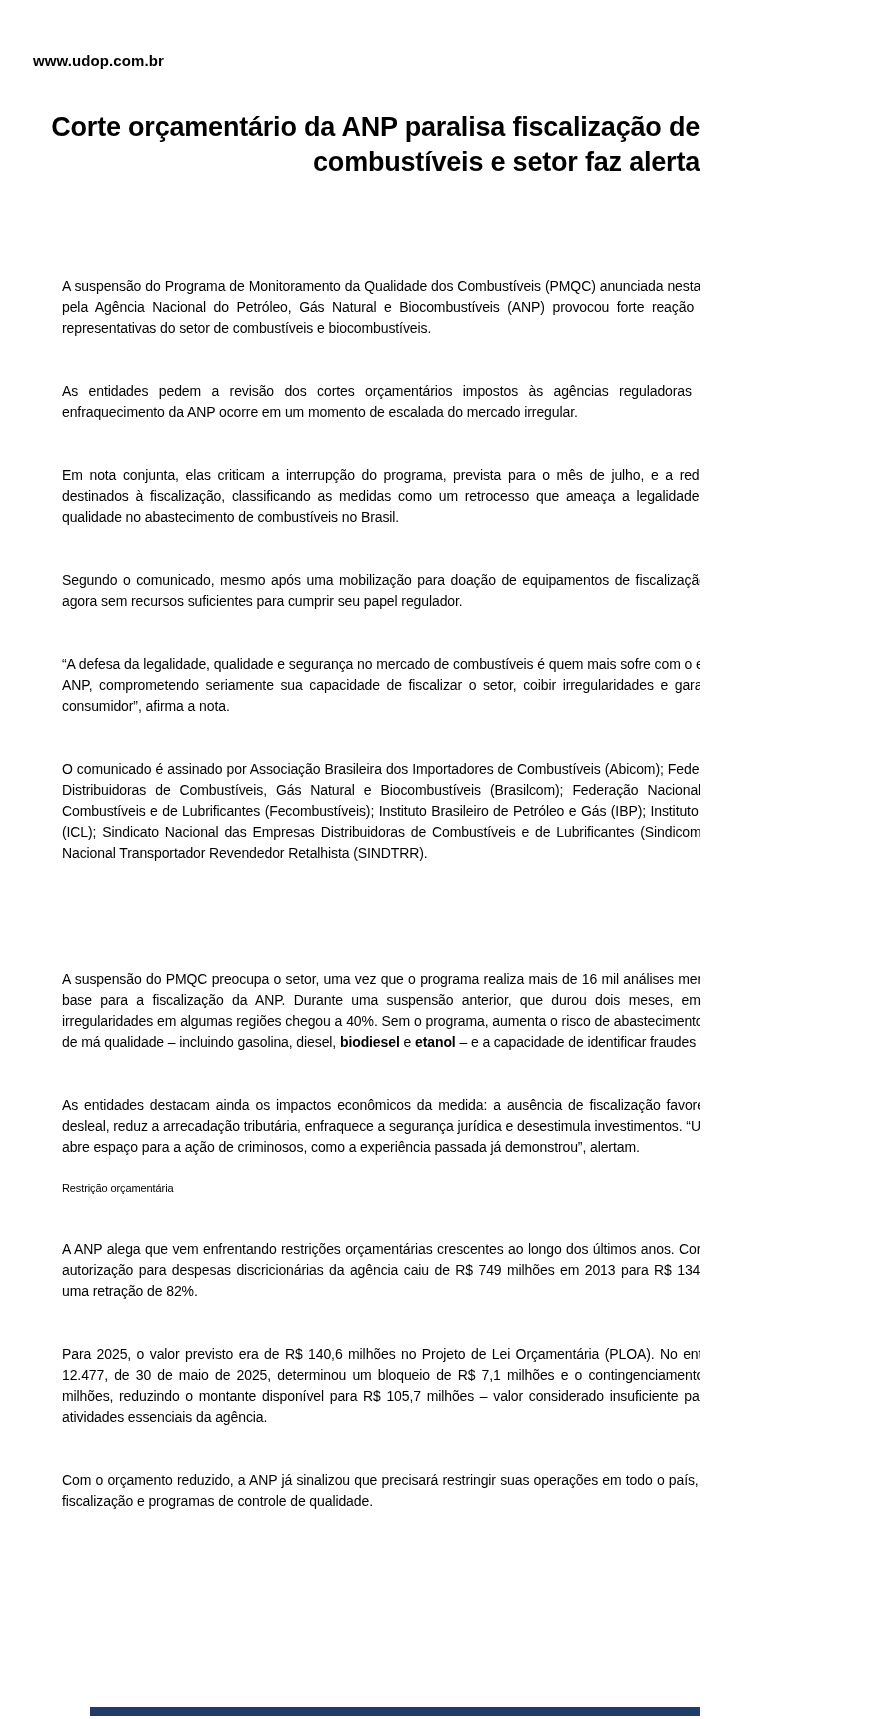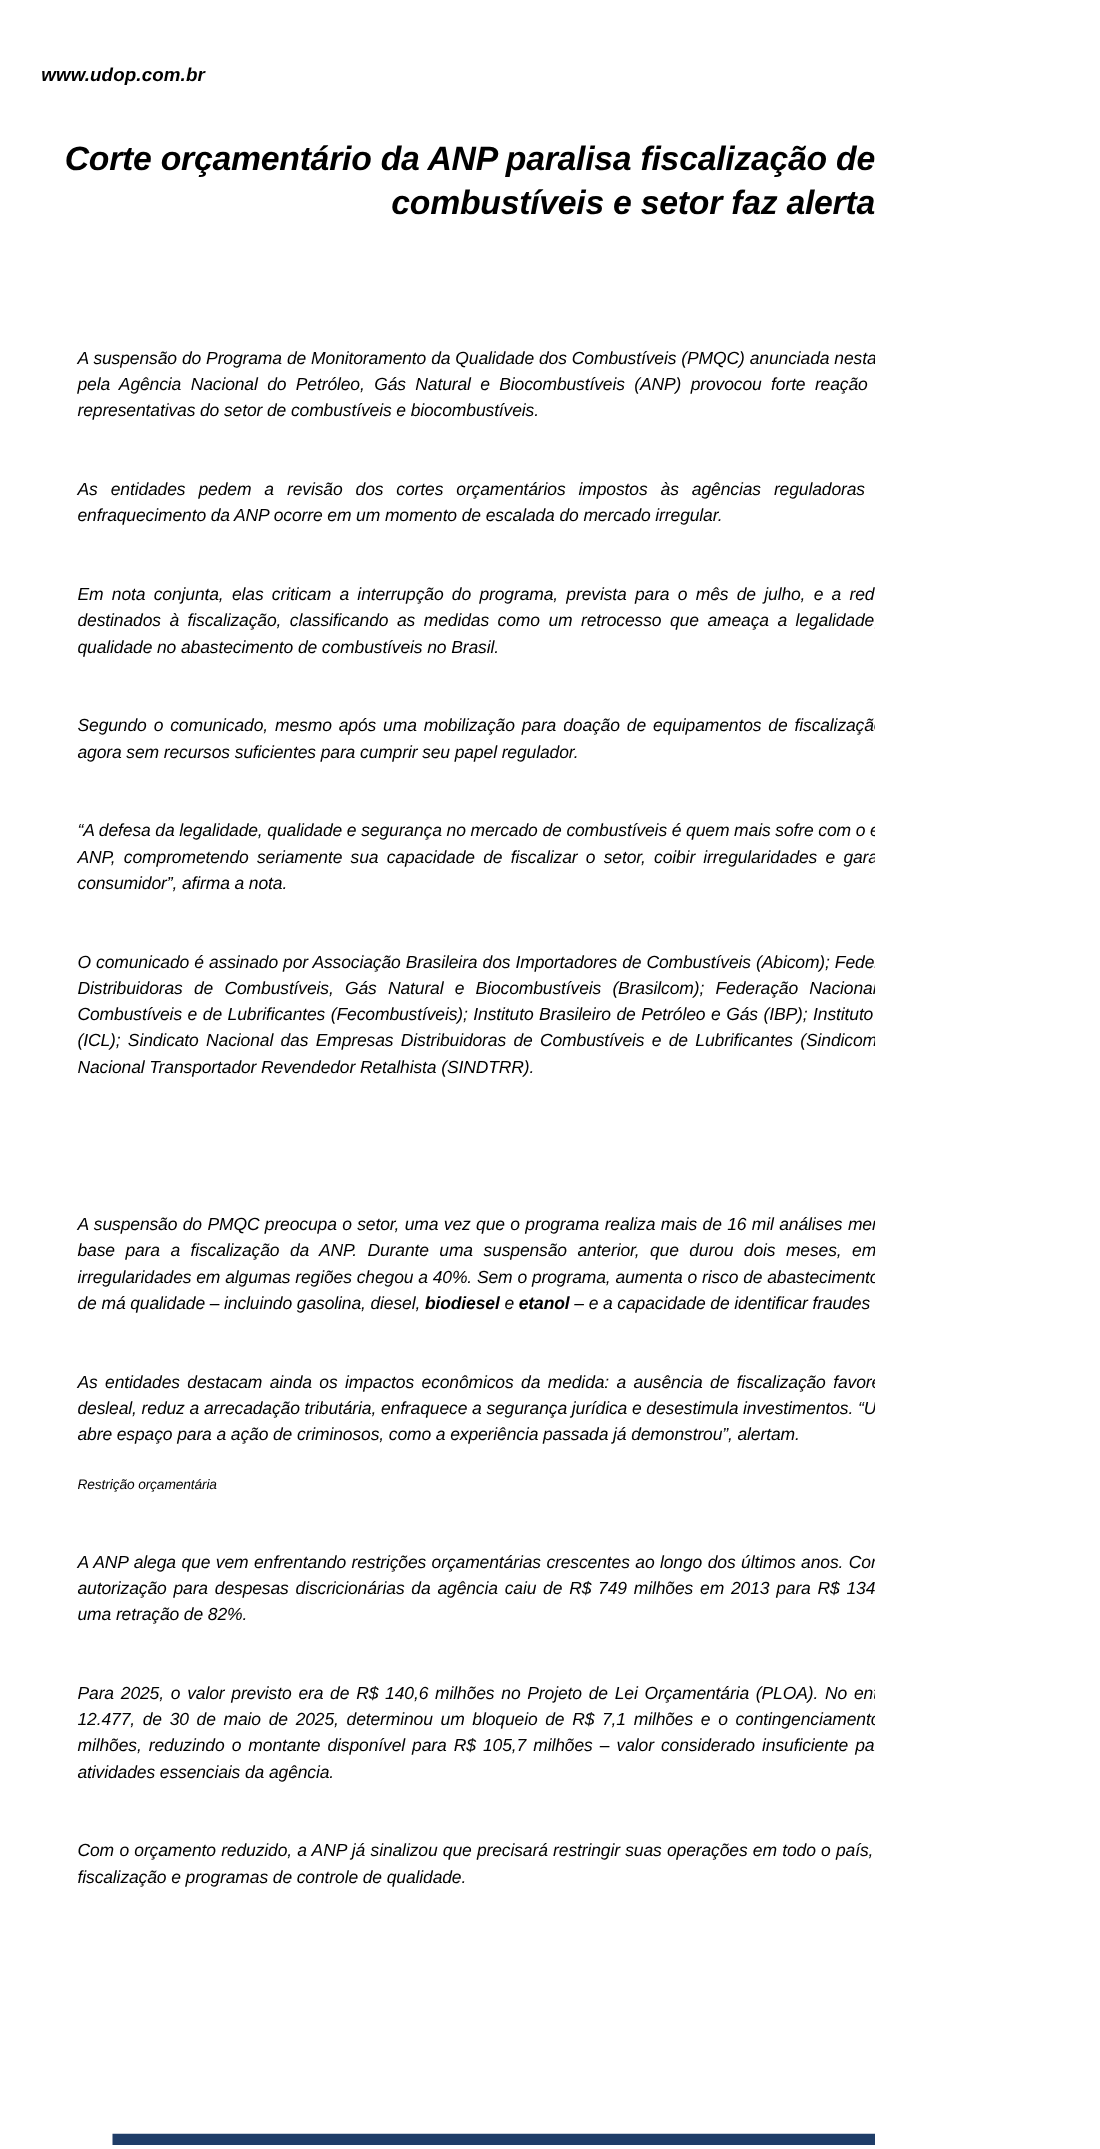--- a/index.html
+++ b/index.html
@@ -4,21 +4,20 @@
 <style>
   html, body { margin: 0; padding: 0; background: #ffffff; }
   .page {
     position: relative;
     width: 700px;
     height: 1719px;
     background: #ffffff;
     color: #000000;
     font-family: "Liberation Sans", "DejaVu Sans", sans-serif;
     overflow: hidden;
-    font-style: italic;
   }
   .site-label {
     position: absolute;
     top: 52px;
     left: 33px;
     font-size: 15px;
     font-weight: 700;
     line-height: 17px;
     letter-spacing: 0.1px;
   }

